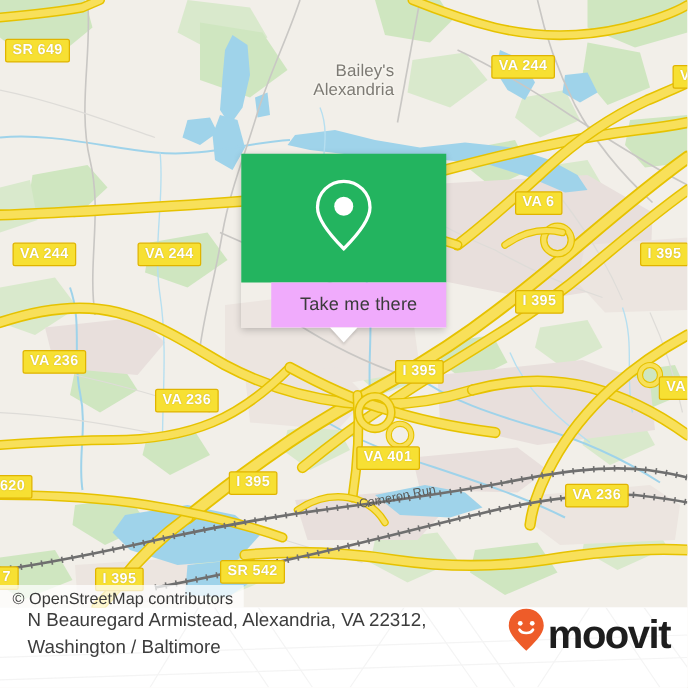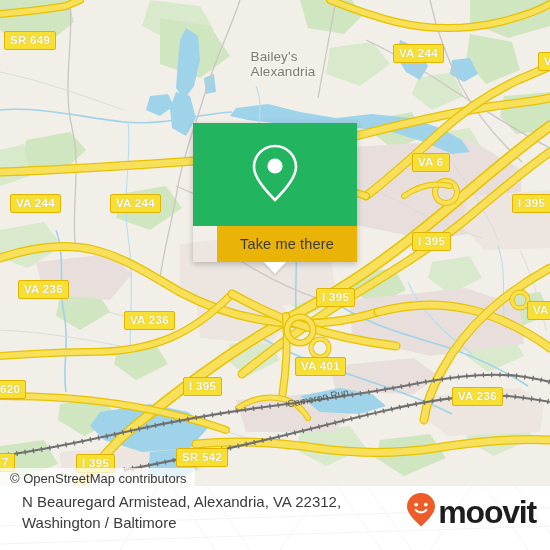--- a/index.html
+++ b/index.html
@@ -18,21 +18,21 @@
     overflow:hidden;
   }
   .map-svg { position:absolute; left:0; top:0; width:550px; height:486px; display:block; }
 
   
   .place-label {
     position:absolute;
     color:#7d7a74;
     font-size:13.5px;
     line-height:15px;
-    text-align:left;
+    text-align:right;
     letter-spacing:.1px;
     text-shadow:
        1px 0 0 #f6f4ee, -1px 0 0 #f6f4ee,
        0 1px 0 #f6f4ee, 0 -1px 0 #f6f4ee,
        1px 1px 0 #f6f4ee, -1px -1px 0 #f6f4ee,
        1px -1px 0 #f6f4ee, -1px 1px 0 #f6f4ee;
     white-space:nowrap;
     pointer-events:none;
   }
   
@@ -70,21 +70,21 @@
     box-shadow:0 2px 6px rgba(0,0,0,.22);
     z-index:20;
   }
   .card-top {
     height:103px;
     background:#23b45f;
     display:flex; align-items:center; justify-content:center;
   }
   .card-bottom {
     height:36px;
-    background:#eab308;
+    background:#f0abfc;
     display:flex; align-items:center; justify-content:center;margin-left:24px;
   }
   .card-btn-label {
     color:#3b3b3b;
     font-size:14.5px;
     letter-spacing:.15px;
   }
   .card-tail {
     position:absolute;
     left:50%; margin-left:-11px; top:139px;
@@ -105,21 +105,21 @@
     font-size:13px;
     z-index:15;
     white-space:nowrap;
   }
 
   
   .footer {
     position:absolute;
     left:0; top:486px; width:550px; height:64px;
     background:#ffffff;
-    display:flex; align-items:center;
+    display:flex; align-items:flex-start;
     padding:0 14px 12px 22px;
     overflow:hidden;
   }
   .footer-watermark {
     position:absolute; left:0; top:0; width:550px; height:64px;
     opacity:.5; pointer-events:none;
   }
   .footer-text {
     position:relative;
     color:#3c3c3c;
@@ -327,21 +327,21 @@
     <div class="shield" style="left:538px; top:23px;">VA 1</div>
     <div class="shield" style="left:412px; top:124px;">VA 6</div>
     <div class="shield" style="left:10px;  top:165px;">VA 244</div>
     <div class="shield" style="left:110px; top:165px;">VA 244</div>
     <div class="shield" style="left:512px; top:165px;">I 395</div>
     <div class="shield" style="left:412px; top:203px;">I 395</div>
     <div class="shield" style="left:18px;  top:251px;">VA 236</div>
     <div class="shield" style="left:316px; top:259px; z-index:25;">I 395</div>
     <div class="shield" style="left:124px; top:282px;">VA 236</div>
     <div class="shield" style="left:527px; top:272px;">VA 40</div>
-    <div class="shield" style="left:295px; top:328px;">VA 401</div>
+    <div class="shield" style="left:285px; top:328px;">VA 401</div>
     <div class="shield" style="left:-6px;  top:351px;">620</div>
     <div class="shield" style="left:183px; top:348px;">I 395</div>
     <div class="shield" style="left:452px; top:358px;">VA 236</div>
     <div class="shield" style="left:176px; top:419px;">SR 542</div>
     <div class="shield" style="left:-4px;  top:424px;">7</div>
     <div class="shield" style="left:76px;  top:425px;">I 395</div>
 
     <div class="card">
       <div class="card-top">
         <span>

